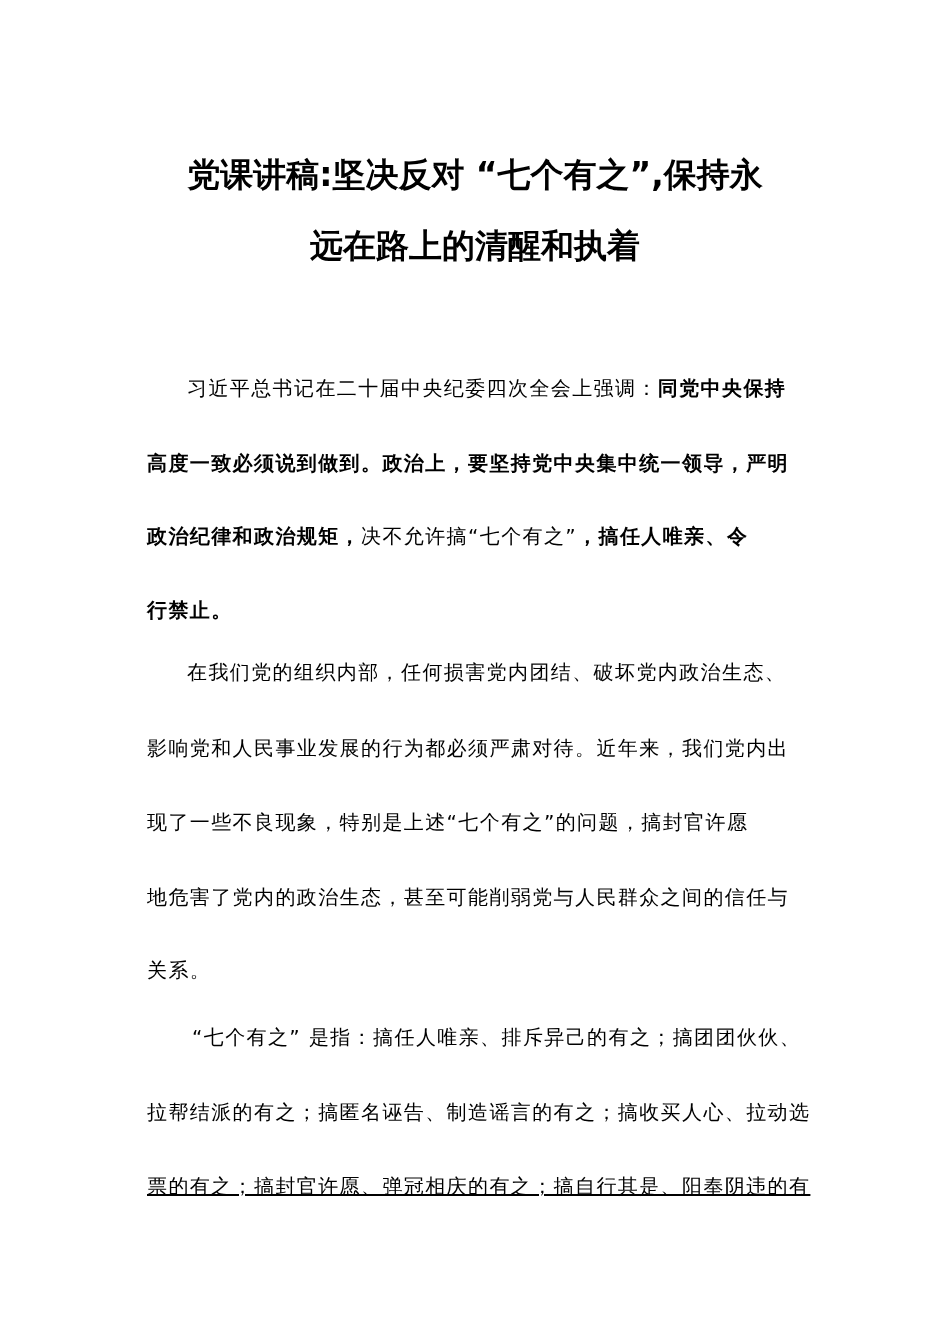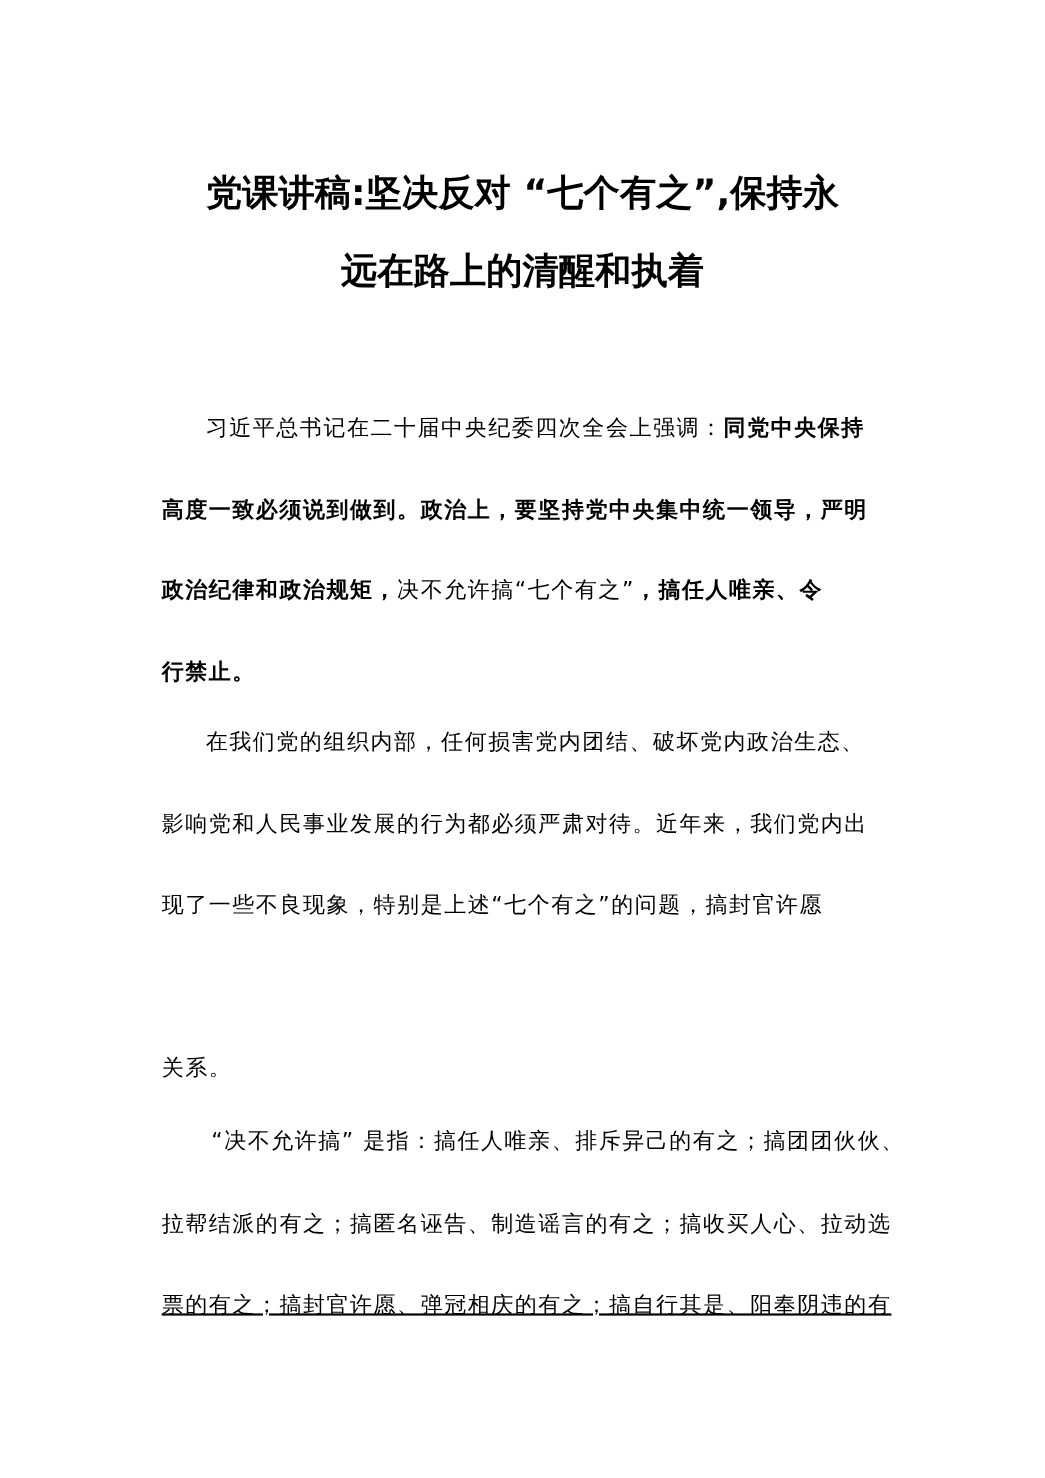--- a/index.html
+++ b/index.html
@@ -60,35 +60,38 @@
   <div class="line" style="top:419px;">
     <span class="b">高度一致必须说到做到。政治上，要坚持党中央集中统一领导，严明</span>
   </div>
   <div class="line" style="top:492px;">
     <span class="b">政治纪律和政治规矩，</span><span class="n">决不允许搞“七个有之”</span><span class="b">，搞任人唯亲、令</span>
   </div>
   <div class="line" style="top:566px;">
     <span class="b">行禁止。</span>
   </div>
 
-  <div class="line indent" style="top:630px;">
+  <div class="line indent" style="top:630px;font-family:Liberation Mono, monospace;">
     <span class="n">在我们党的组织内部，任何损害党内团结、破坏党内政治生态、</span>
   </div>
   <div class="line" style="top:704px;">
     <span class="n">影响党和人民事业发展的行为都必须严肃对待。近年来，我们党内出</span>
   </div>
   <div class="line" style="top:778px;">
     <span class="n">现了一些不良现象，特别是上述“七个有之”的问题，搞封官许愿</span>
   </div>
+  <div class="line" style="top:853px;">
+    <span class="n">地危害了党内的政治生态，甚至可能削弱党与人民群众之间的信任与</span>
+  </div>
   <div class="line" style="top:926px;text-align:center;">
     <span class="n">关系。</span>
   </div>
 
   <div class="line" style="left:192px; top:993px;">
-    <span class="n">“决不允许搞” 是指：搞任人唯亲、排斥异己的有之；搞团团伙伙、</span>
+    <span class="n">“七个有之” 是指：搞任人唯亲、排斥异己的有之；搞团团伙伙、</span>
   </div>
   <div class="line" style="top:1068px;">
     <span class="n">拉帮结派的有之；搞匿名诬告、制造谣言的有之；搞收买人心、拉动选</span>
   </div>
   <div class="line" style="top:1142px;text-decoration:underline;">
     <span class="n">票的有之；搞封官许愿、弹冠相庆的有之；搞自行其是、阳奉阴违的有</span>
   </div>
 
 </div>
 

